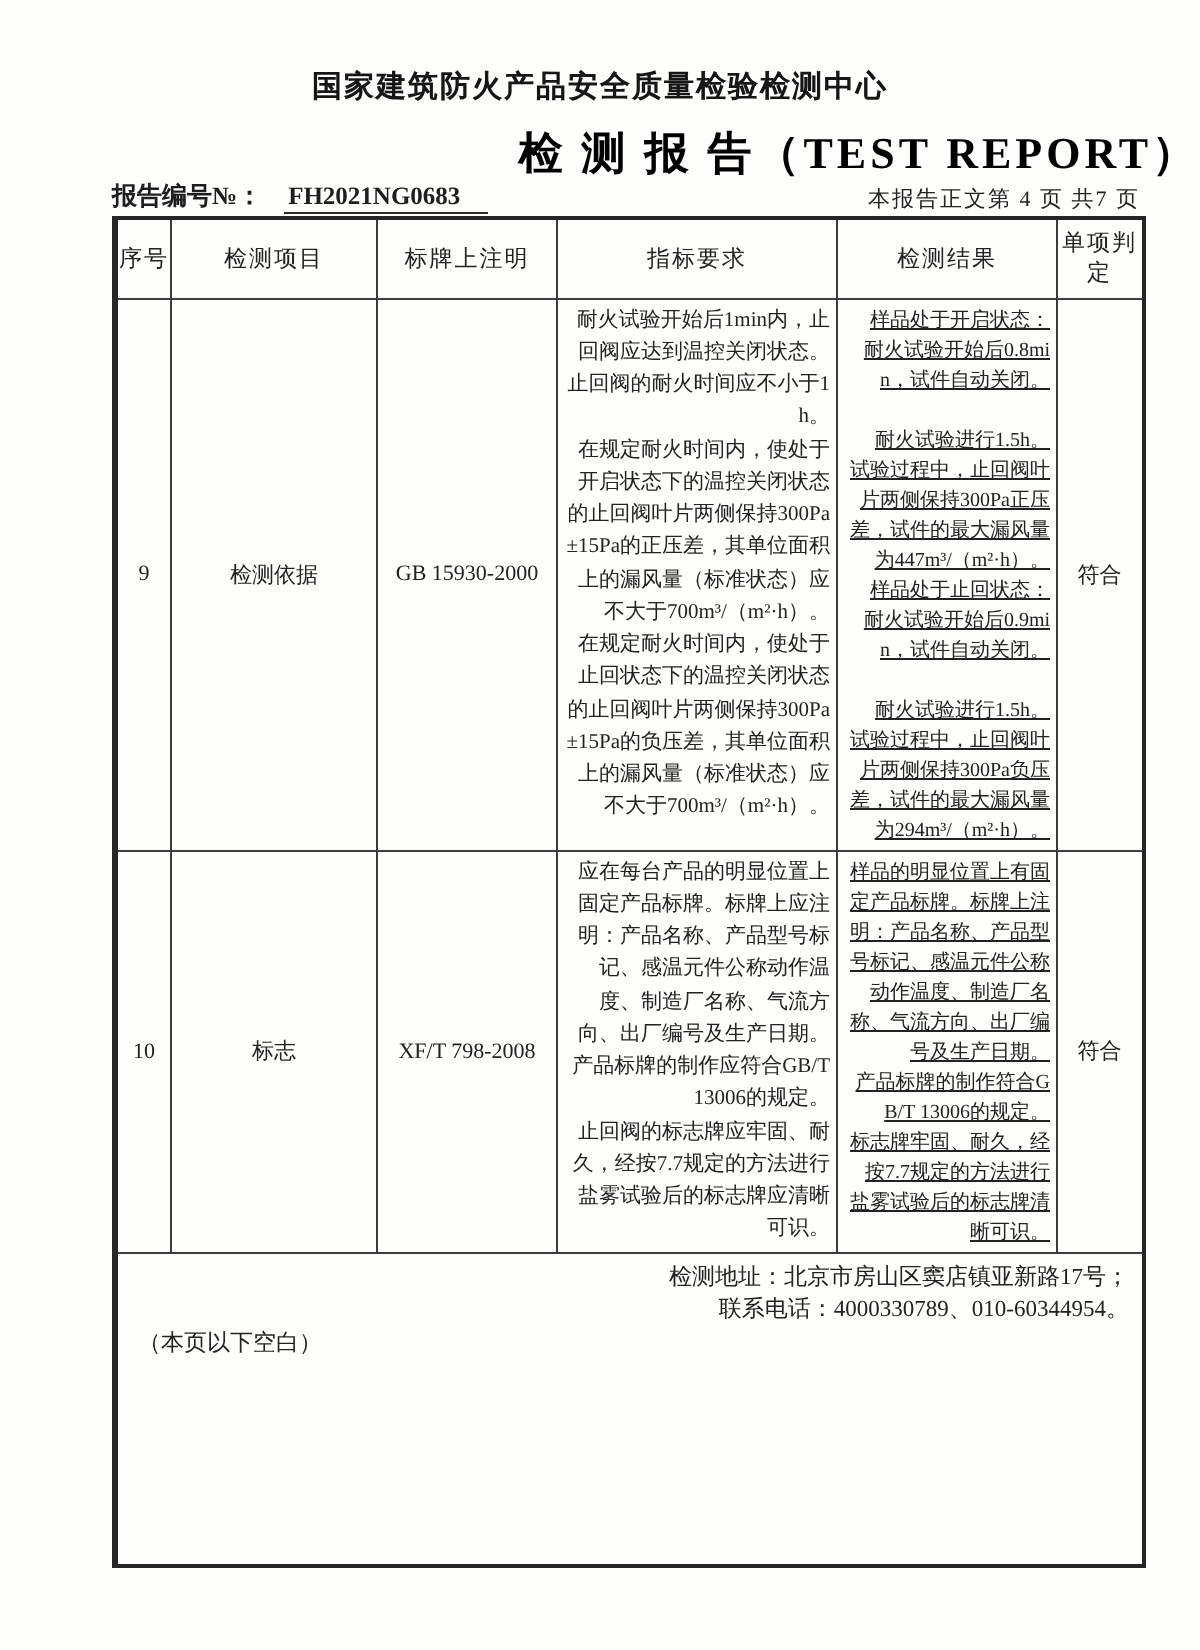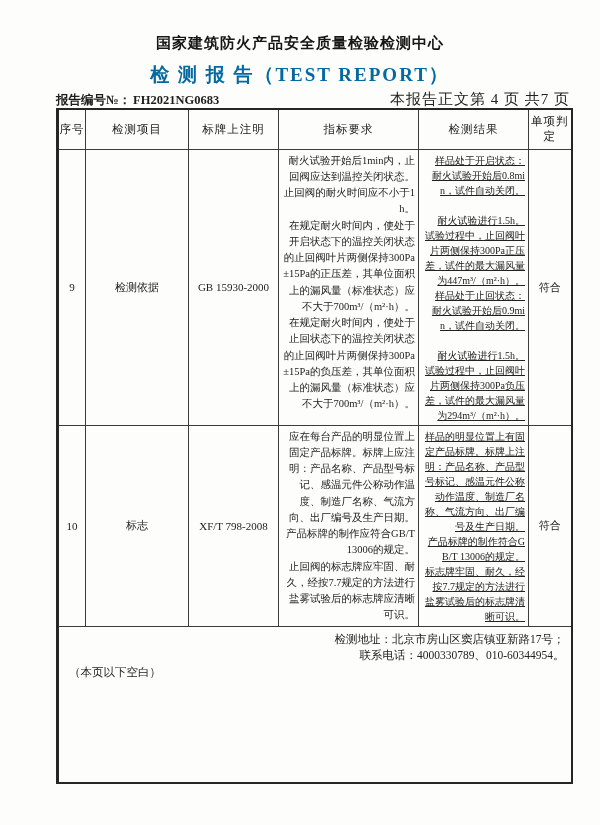--- a/index.html
+++ b/index.html
@@ -14,31 +14,31 @@
   }
   .page { width: 600px; height: 825px; position: relative; }
 
   .org-title {
     position: absolute; top: 34px; left: 0; width: 100%;
     text-align: center; font-size: 15px; font-weight: bold;
     letter-spacing: 1px; color: #161616;
   }
   .report-title {
     position: absolute; top: 62px; left: 0; width: 100%;
-    text-align: center; font-size: 19px; font-weight: bold;
-    letter-spacing: 2px; color: #0369a1;
+    text-align: right; font-size: 22px; font-weight: bold;
+    letter-spacing: 2px; color: #000000;
   }
   .meta-row {
     position: absolute; top: 90px; left: 56px; width: 514px;
     display: flex; justify-content: space-between; align-items: flex-end;
     font-size: 12px;
   }
   .meta-left { font-weight: bold; font-size: 12.5px; }
-  .report-no { font-weight: bold; border-bottom: 1px solid #2a2a2a; padding: 0 14px 1px 2px; }
-  .meta-right { font-size: 15px; color: #222; letter-spacing: 1px; }
+  .report-no { font-weight: bold; border-bottom: 1px solid #2a2a2a; padding: 0 14px 1px 2px; margin-left: 11px; }
+  .meta-right { font-size: 11px; color: #222; letter-spacing: 1px; }
 
   table.doc-table {
     position: absolute; top: 108px; left: 56px;
     width: 514px; table-layout: fixed;
     border-collapse: collapse;
     border: 2px solid #262626;
     border-left-width: 3px;
   }
   .doc-table th, .doc-table td {
     border: 1px solid #3c3c3c;

